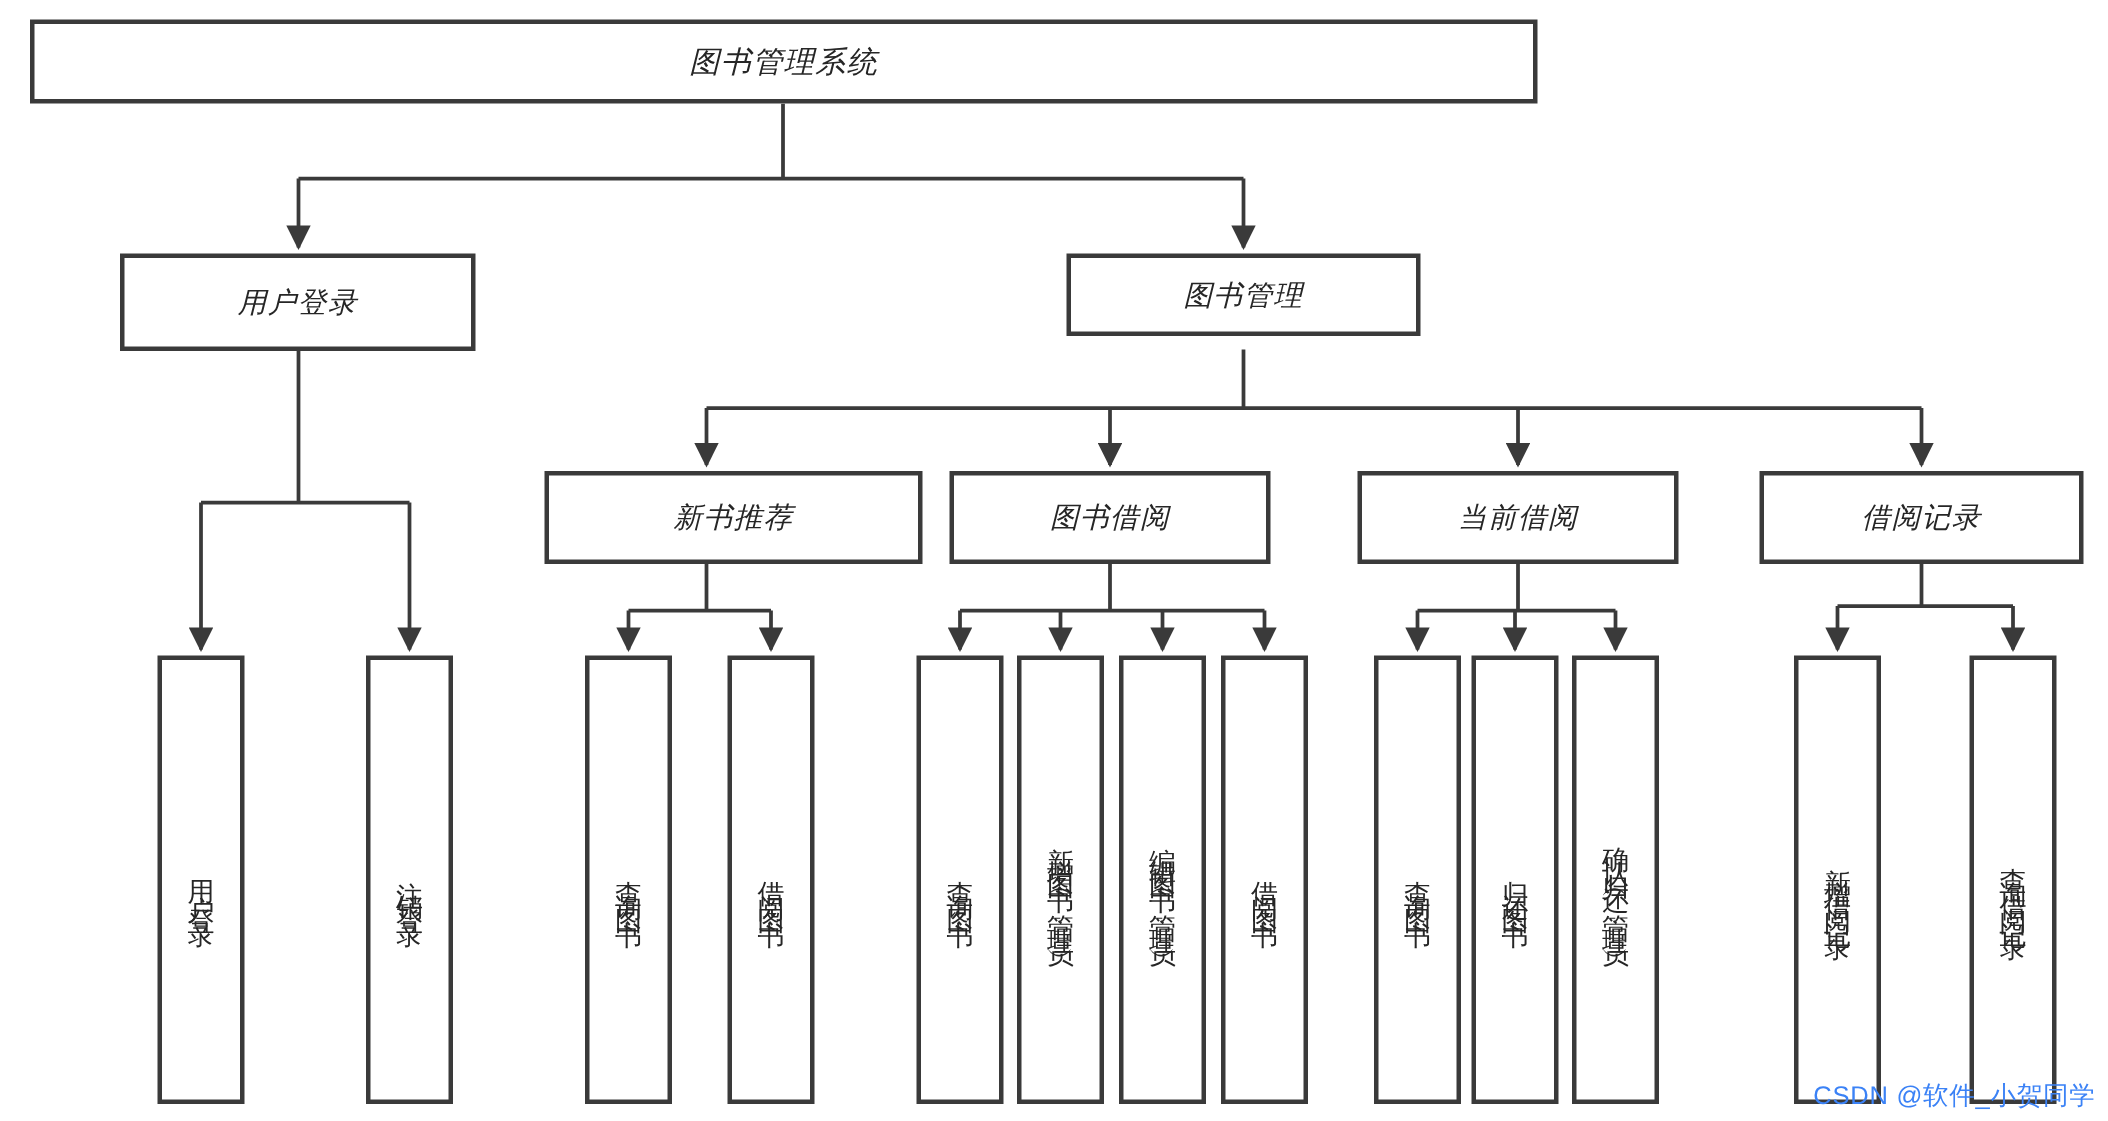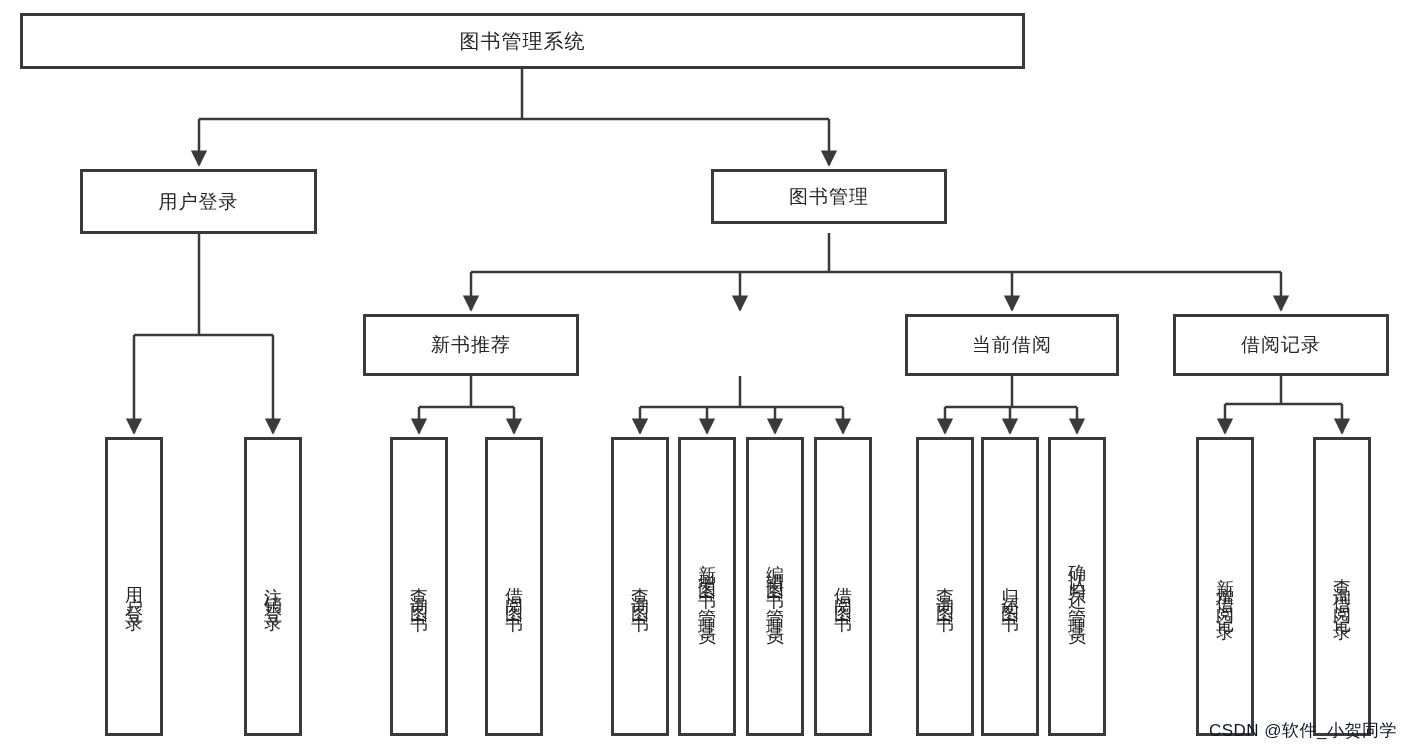--- a/index.html
+++ b/index.html
@@ -20,36 +20,36 @@
     position: absolute;
     box-sizing: border-box;
     border: 3px solid #3a3a3a;
     background: #ffffff;
     color: #262626;
     display: flex;
     align-items: center;
     justify-content: center;
     text-align: center;
   }
-  .h { font-size: 19px; letter-spacing: 1px; white-space: nowrap; }
+  .h { font-size: 19px; letter-spacing: 1px; white-space: nowrap; font-style: italic; }
   .root-label { font-size: 20px; }
   .v {
     writing-mode: vertical-rl;
     text-orientation: upright;
     font-size: 18px;
     line-height: 1;
     letter-spacing: 9px;
     padding-top: 8px;
   }
   .watermark {
     position: absolute;
     right: 8px;
     bottom: 5px;
     font-size: 17px;
-    color: #0f172a;
+    color: #3b82f6;
     letter-spacing: 0.5px;
     z-index: 5;
     white-space: nowrap;
   }
 </style>
 </head>
 <body>
 
 <div class="canvas">
 
@@ -94,21 +94,22 @@
       <line x1="1225" y1="404" x2="1225" y2="433" marker-end="url(#arw)"></line>
       <line x1="1342" y1="404" x2="1342" y2="433" marker-end="url(#arw)"></line>
     </g>
   </svg>
 
   <div class="node h root-label" style="left:20px; top:13px; width:1005px; height:56px;">图书管理系统</div>
 
   <div class="node h" style="left:80px; top:169px; width:237px; height:65px;">用户登录</div>
   <div class="node h" style="left:711px; top:169px; width:236px; height:55px;">图书管理</div>
 
-  <div class="node h" style="left:363px; top:314px; width:216px; height:62px;">新书推荐</div>
+  <div class="node h" style="left:363px; top:314px; width:252px; height:62px;">新书推荐</div>
+  <div class="node h" style="left:633px; top:314px; width:214px; height:62px;">图书借阅</div>
   <div class="node h" style="left:1173px; top:314px; width:216px; height:62px;">借阅记录</div>
   <div class="node h" style="left:905px; top:314px; width:214px; height:62px;">当前借阅</div>
 
   <div class="node v" style="left:105px; top:437px; width:58px; height:299px;">用户登录</div>
   <div class="node v" style="left:244px; top:437px; width:58px; height:299px;">注销登录</div>
 
   <div class="node v" style="left:390px; top:437px; width:58px; height:299px;">查询图书</div>
   <div class="node v" style="left:485px; top:437px; width:58px; height:299px;">借阅图书</div>
 
   <div class="node v" style="left:611px; top:437px; width:58px; height:299px;">查询图书</div>

